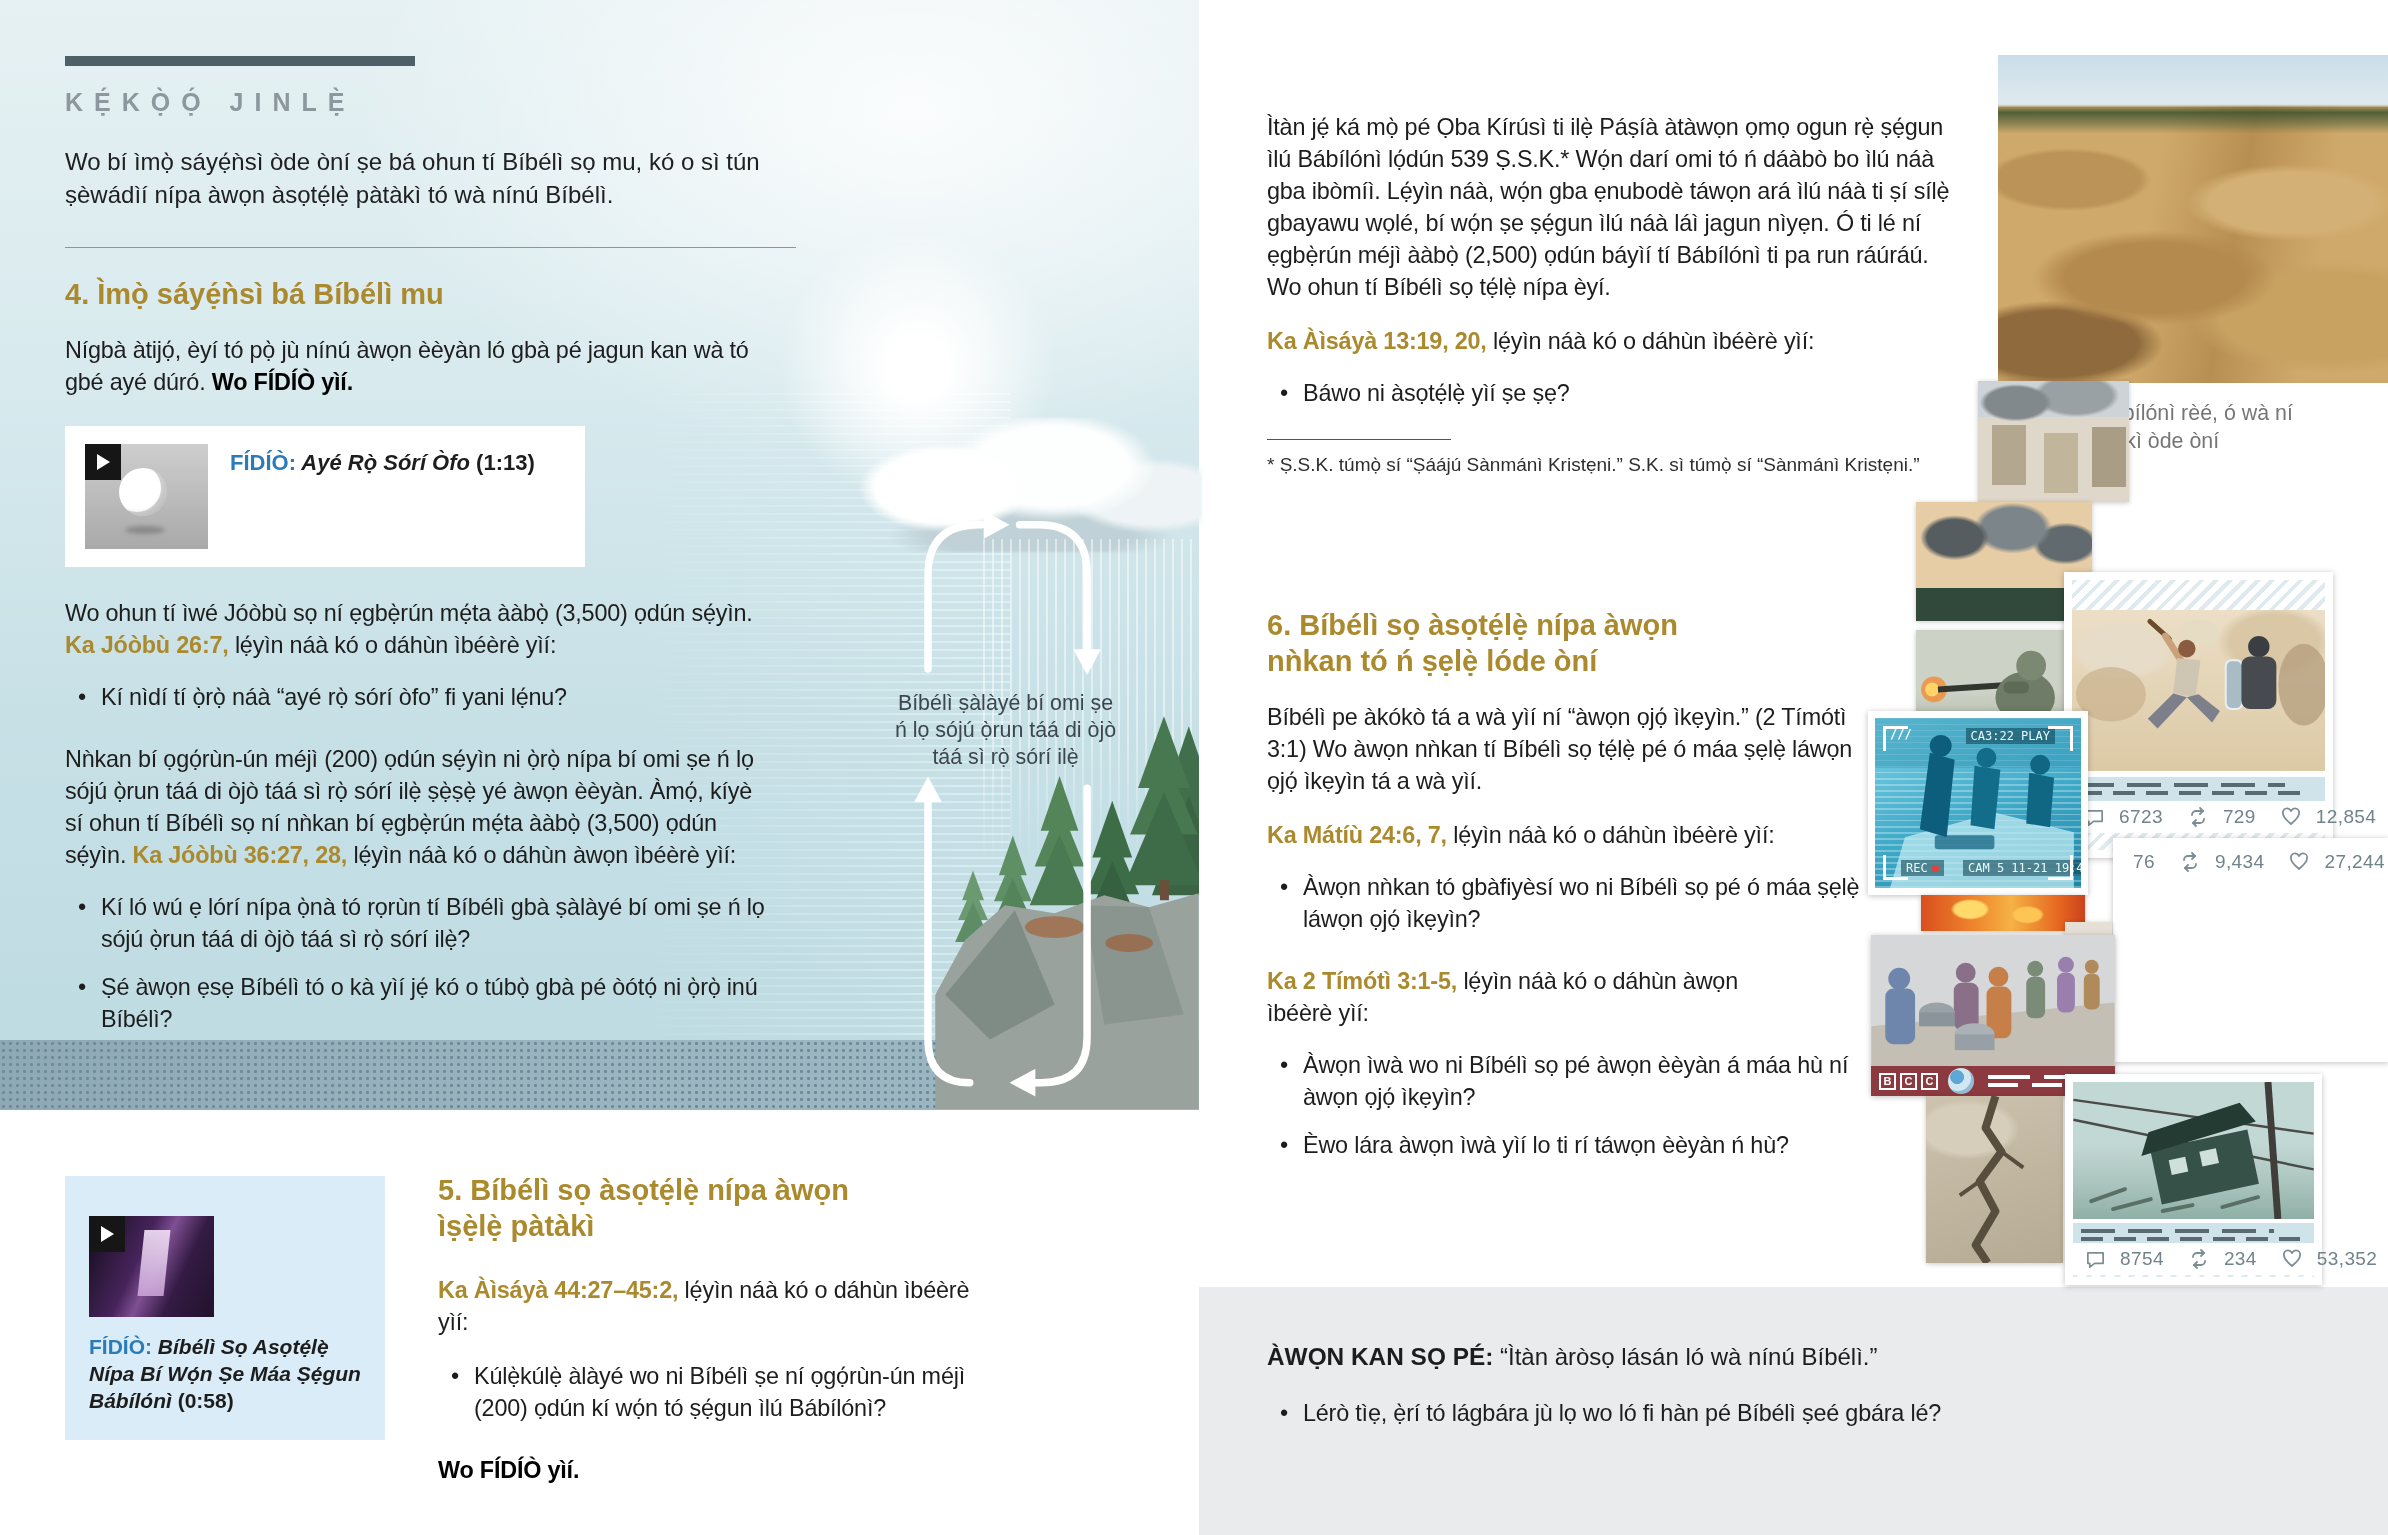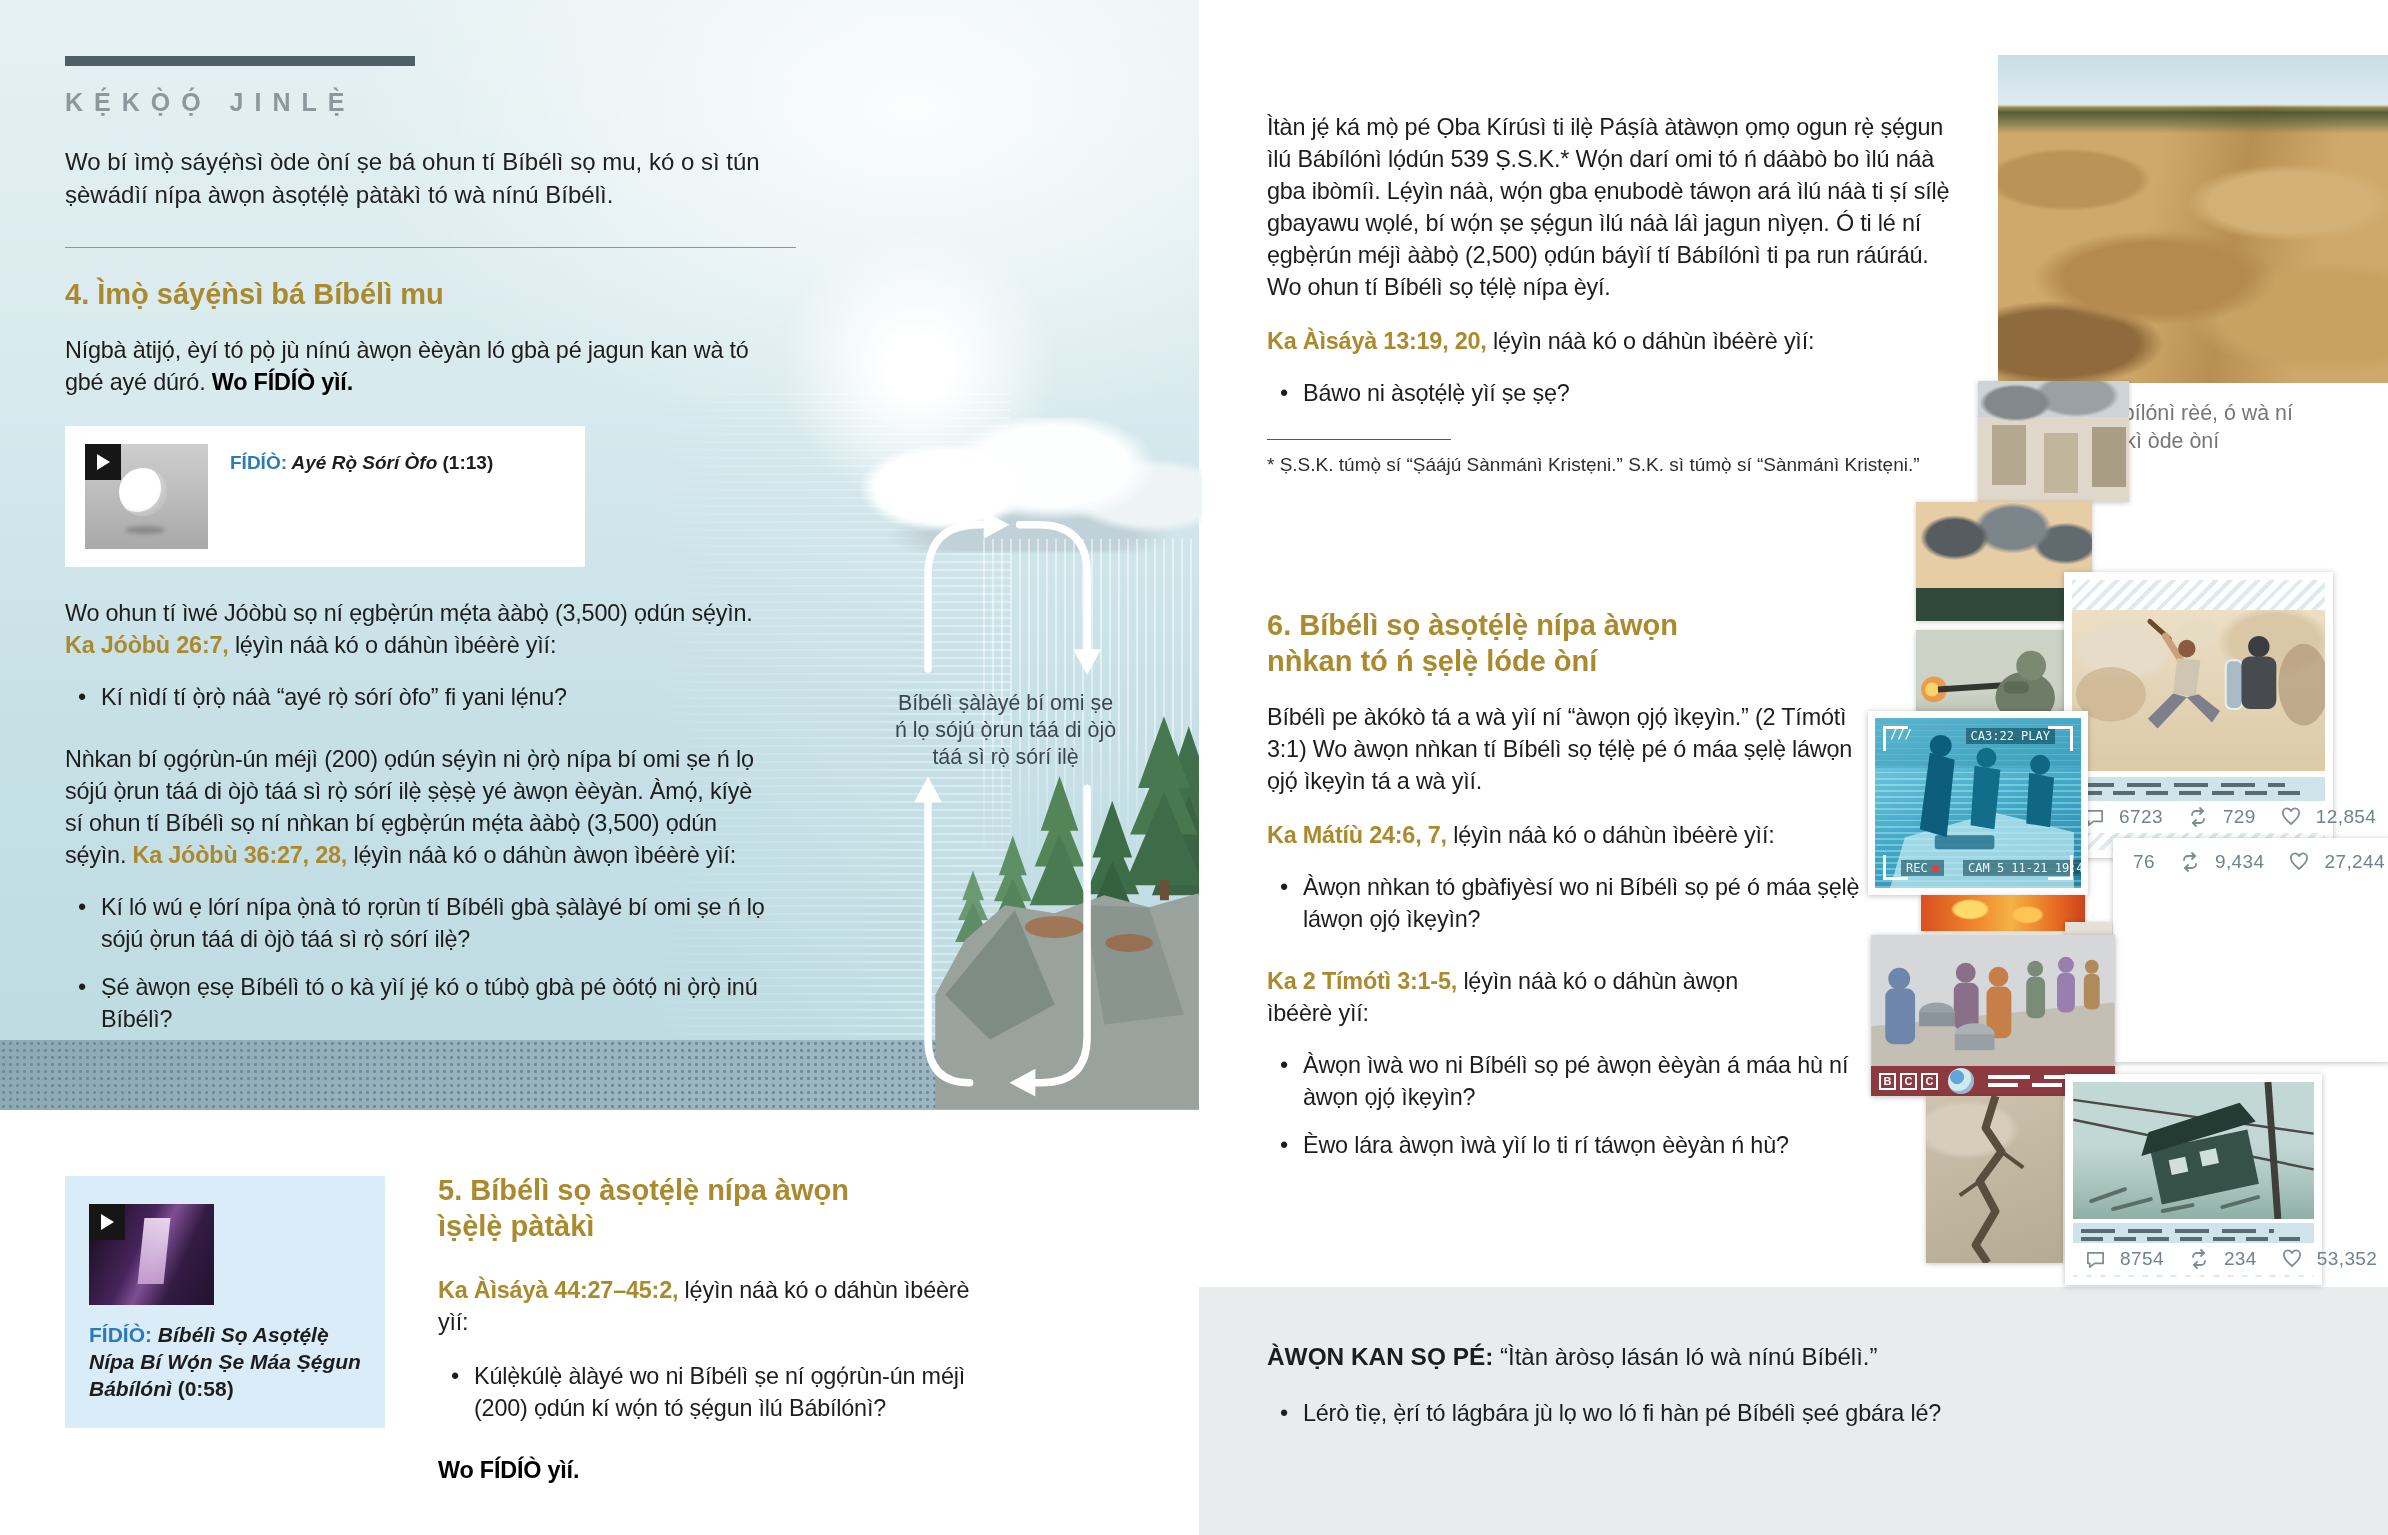--- a/index.html
+++ b/index.html
@@ -56,25 +56,25 @@
   .videobox1{margin-top:28px;width:480px;background:#fff;padding:18px 20px;display:flex;gap:22px;}
   .thumbwrap{position:relative;flex:0 0 auto;}
   .thumb1{width:123px;height:105px;background:linear-gradient(#cecece,#a9a9a9);position:relative;}
   .thumb1::before{content:"";position:absolute;left:34px;top:24px;width:48px;height:48px;border-radius:50%;
     background:radial-gradient(circle at 38% 35%,#fff 55%,#bdbdbd 100%);
     box-shadow:inset -6px -4px 0 rgba(150,150,150,.45);}
   .thumb1::after{content:"";position:absolute;left:40px;top:82px;width:40px;height:8px;border-radius:50%;
     background:rgba(90,90,90,.45);filter:blur(2px);}
   .play{position:absolute;left:0;top:0;width:36px;height:36px;background:#161616;display:flex;align-items:center;justify-content:center;}
   .play i{display:block;width:0;height:0;border-left:13px solid #fff;border-top:8px solid transparent;border-bottom:8px solid transparent;}
-  .vtitle{font-size:19px;line-height:29px;font-weight:bold;margin-top:4px;}
+  .vtitle{font-size:22px;line-height:29px;font-weight:bold;margin-top:4px;}
   .vtitle .vt{font-style:italic;}
   .vlabel{color:#2b7bb9;}
 
-  .videobox2{left:65px;top:1176px;width:320px;background:#d9ecf7;padding:28px 24px 26px 24px;box-sizing:border-box;}
+  .videobox2{left:65px;top:1176px;width:320px;background:#d9ecf7;padding:40px 24px 26px 24px;box-sizing:border-box;}
   .thumb2{width:125px;height:101px;position:relative;
     background:linear-gradient(115deg,#1c1024 8%,#47245c 40%,#7e4f92 52%,#341b44 70%,#21122c 100%);}
   .thumb2::after{content:"";position:absolute;left:52px;top:14px;width:26px;height:66px;
     background:linear-gradient(#f3e3f7,#caa3d6);transform:skewX(-6deg);opacity:.9;}
   .v2text{margin-top:16px;font-size:21px;line-height:27px;font-weight:bold;}
   .v2text .vt{font-style:italic;}
 
   .col5{left:438px;top:1172px;width:557px;}
   .h5{width:428px;}
 

